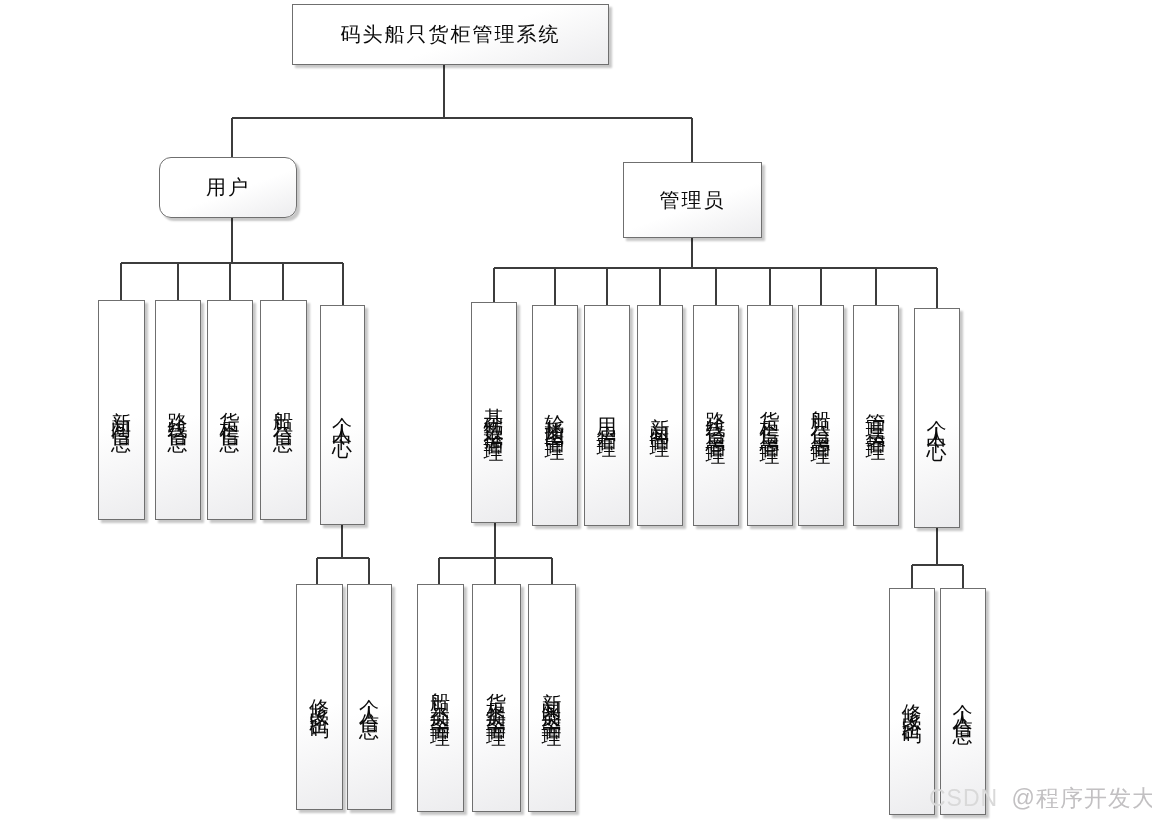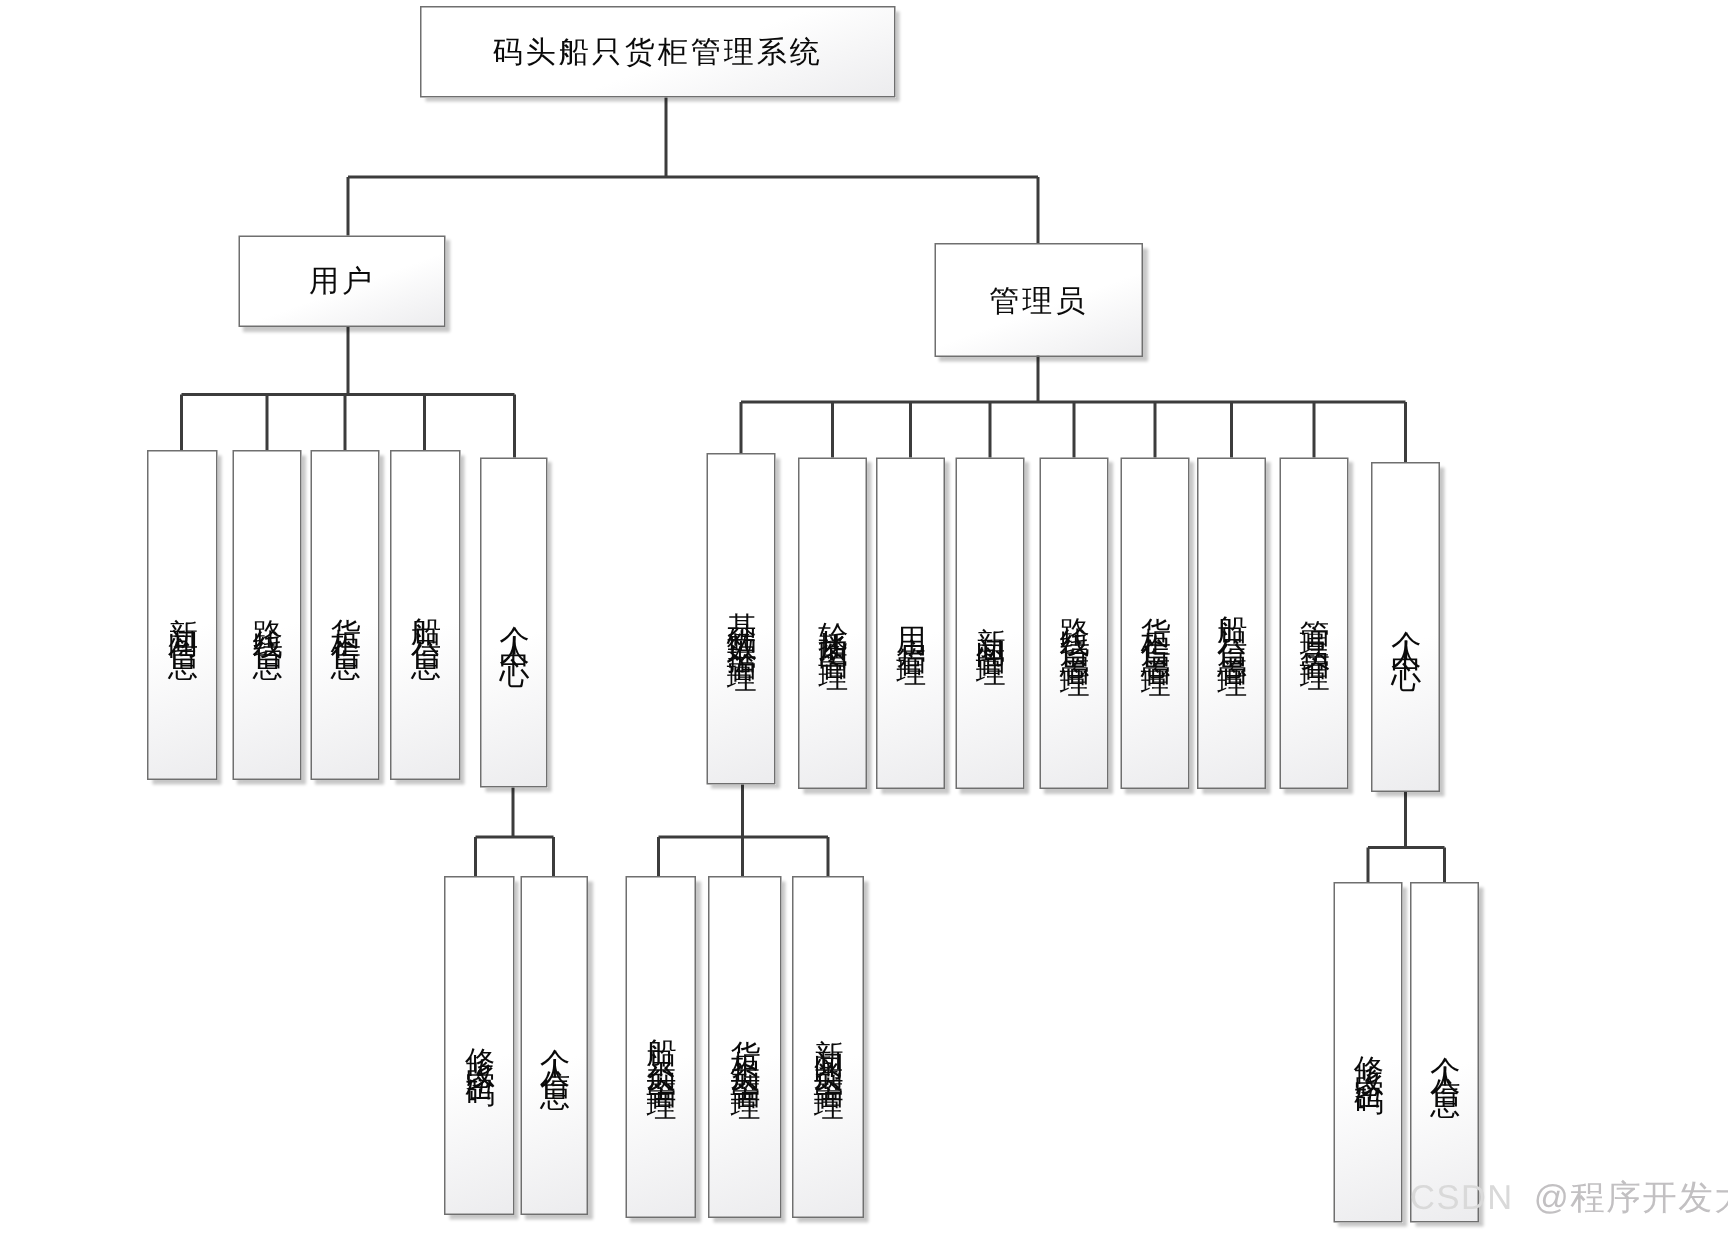--- a/index.html
+++ b/index.html
@@ -37,22 +37,22 @@
     letter-spacing: 2px;
   }
   .node.v {
     font-size: 20px;
     writing-mode: vertical-lr;
     text-orientation: upright;
     letter-spacing: 7px;
     line-height: 1;
   }
   
-  #n-root { left: 280px; top: 4px;   width: 317px; height: 61px; }
-  #n-user { left: 159px; top: 157px; width: 138px; height: 61px; }
+  #n-root { left: 292px; top: 4px;   width: 317px; height: 61px; }
+  #n-user { left: 159px; top: 157px; width: 138px; height: 61px; border-radius: 12px; }
   #n-admin{ left: 623px; top: 162px; width: 139px; height: 76px; }
 
   #n-u1 { left: 98px;  top: 300px; width: 47px; height: 220px; }
   #n-u2 { left: 155px; top: 300px; width: 46px; height: 220px; }
   #n-u3 { left: 207px; top: 300px; width: 46px; height: 220px; }
   #n-u4 { left: 260px; top: 300px; width: 47px; height: 220px; }
   #n-u5 { left: 320px; top: 305px; width: 45px; height: 220px; }
 
   #n-a1 { left: 471px; top: 302px; width: 46px; height: 221px; }
   #n-a2 { left: 532px; top: 305px; width: 46px; height: 221px; }
@@ -74,21 +74,21 @@
 
   .watermark {
     position: absolute;
     left: 929px;
     top: 783px;
     z-index: 5;
     font-size: 23px;
     letter-spacing: 1px;
     white-space: nowrap;
   }
-  .watermark .brand  { color: #d9d9d9; margin-left: 11px; }
+  .watermark .brand  { color: #d9d9d9; }
   .watermark .author { color: #c2c0c2; margin-left: 6px; }
 </style>
 </head>
 <body>
 
 <div class="stage">
 
   <svg class="connectors" width="1152" height="822" viewBox="0 0 1152 822">
     <path fill="none" stroke="#3c3c3c" stroke-width="2" d="
       M444 65 L444 118  M232 118 L692 118  M232 118 L232 157  M692 118 L692 162

